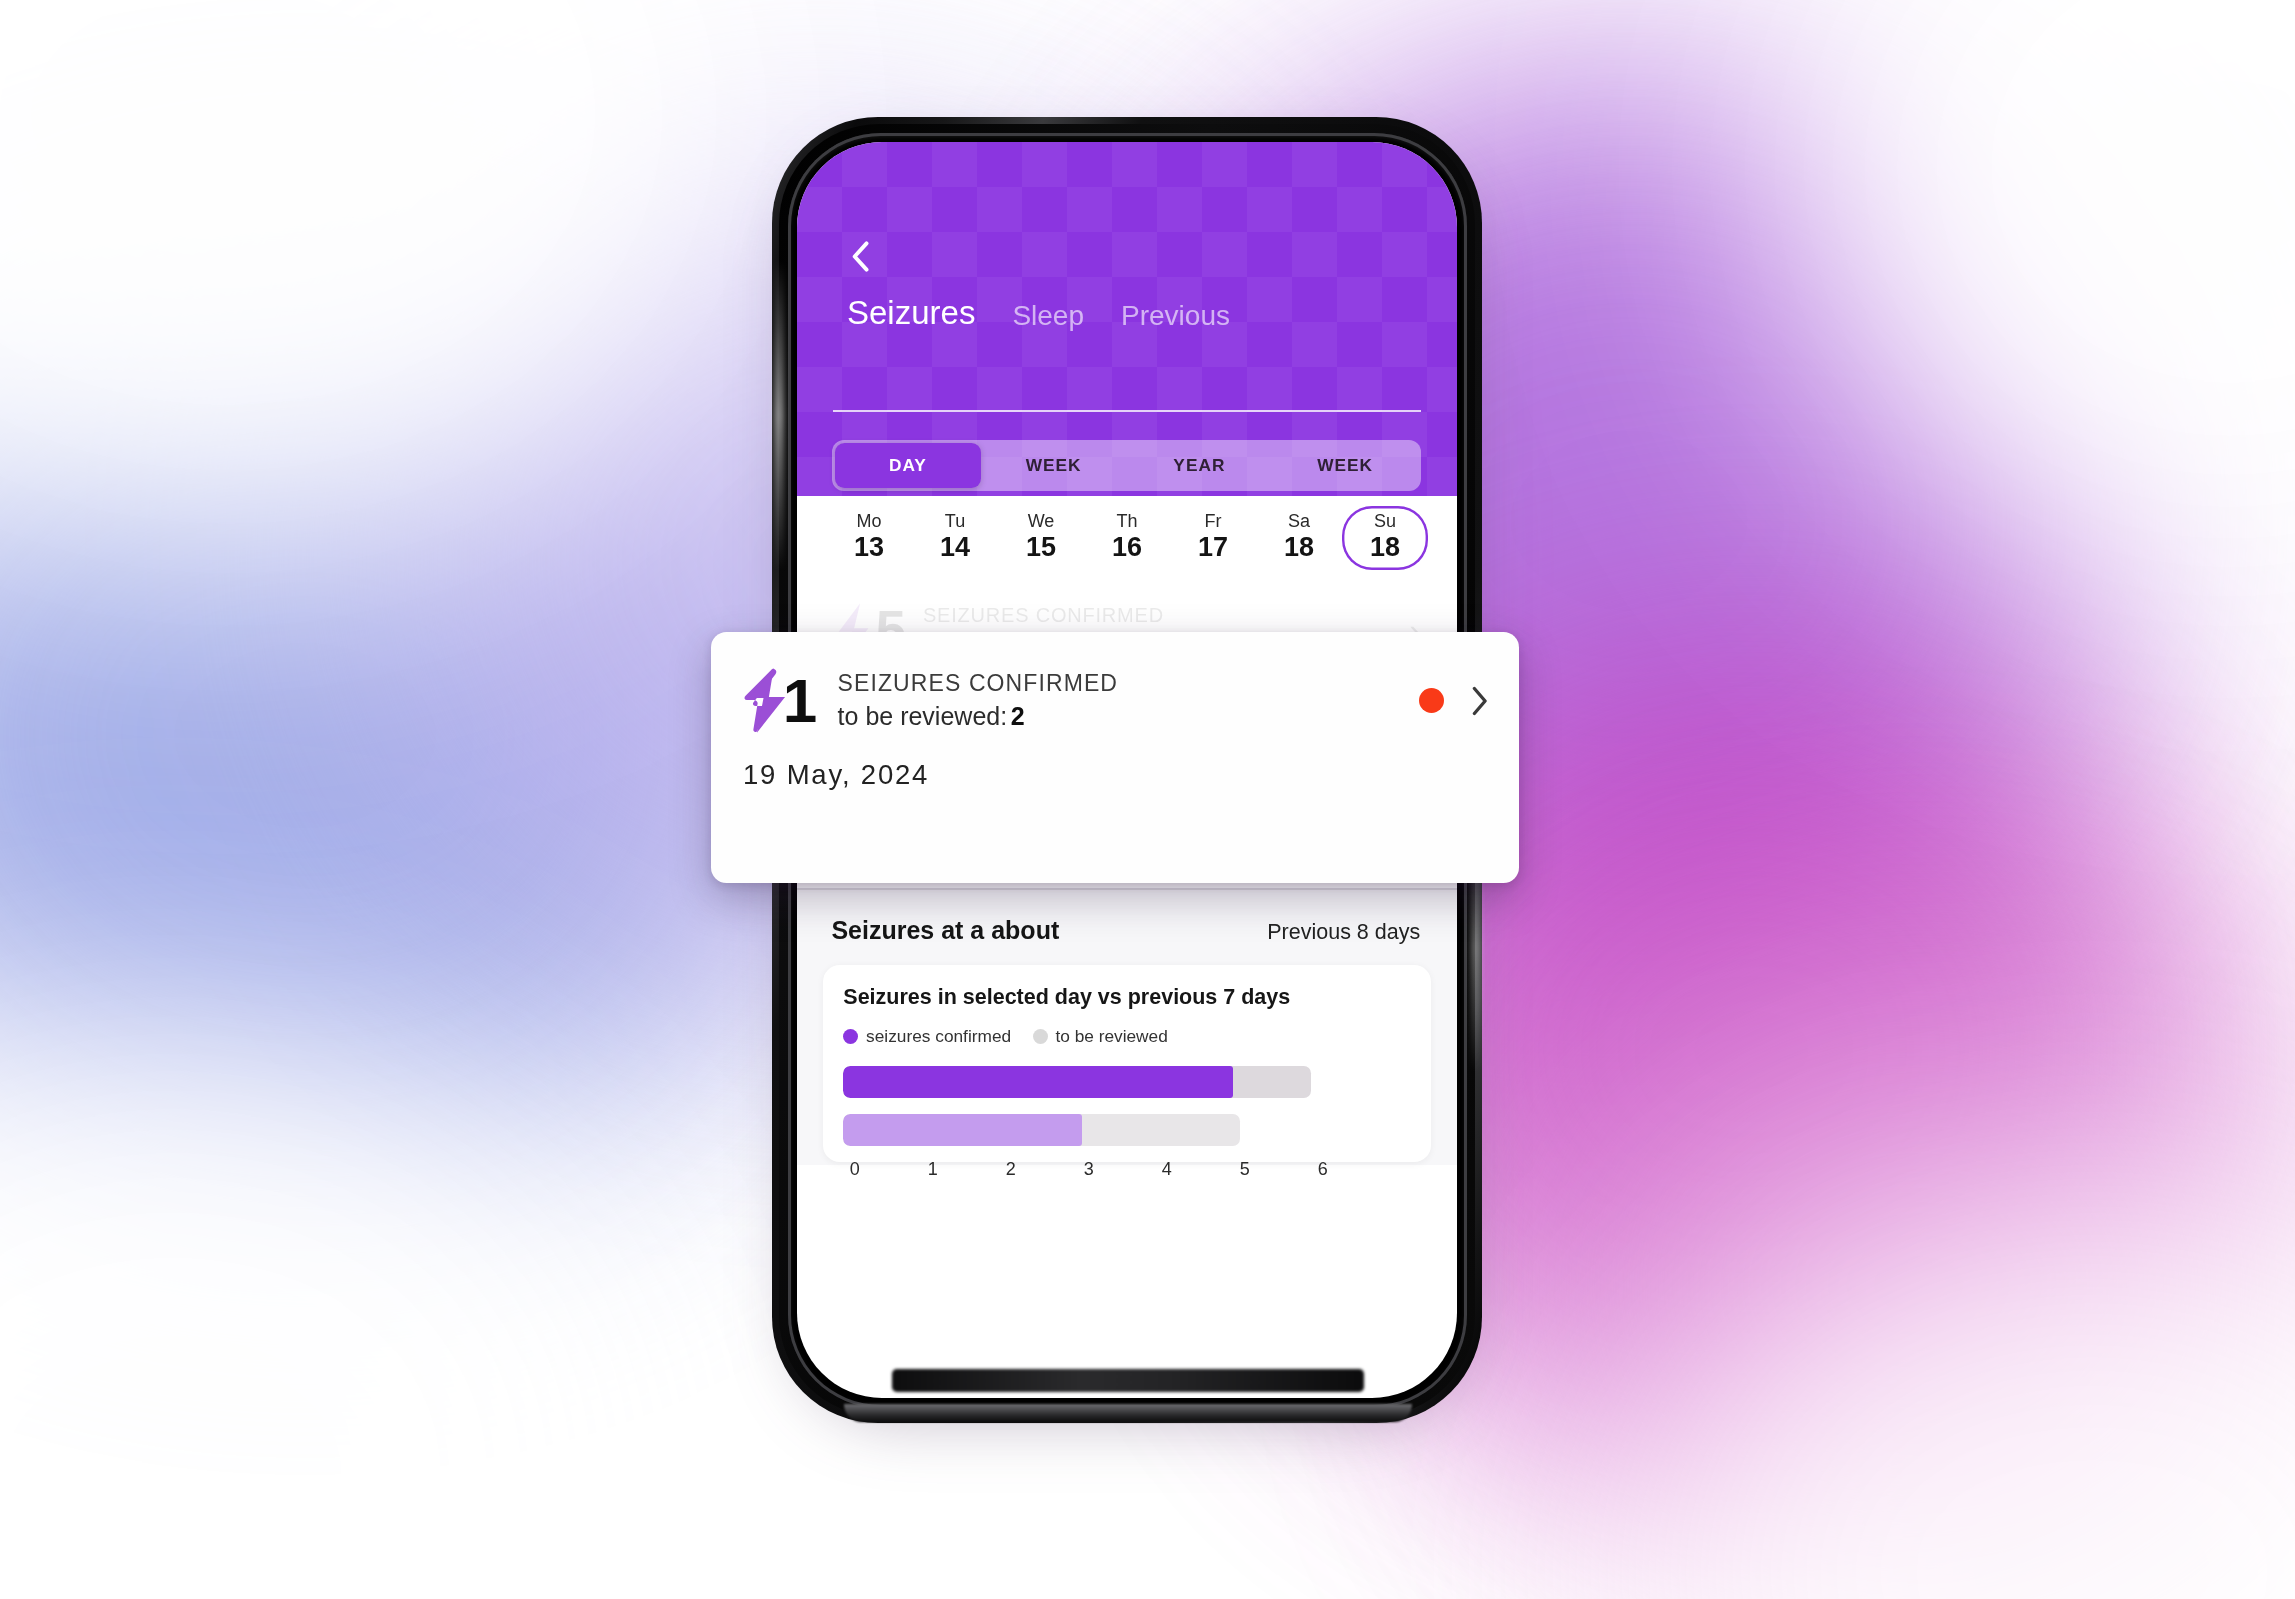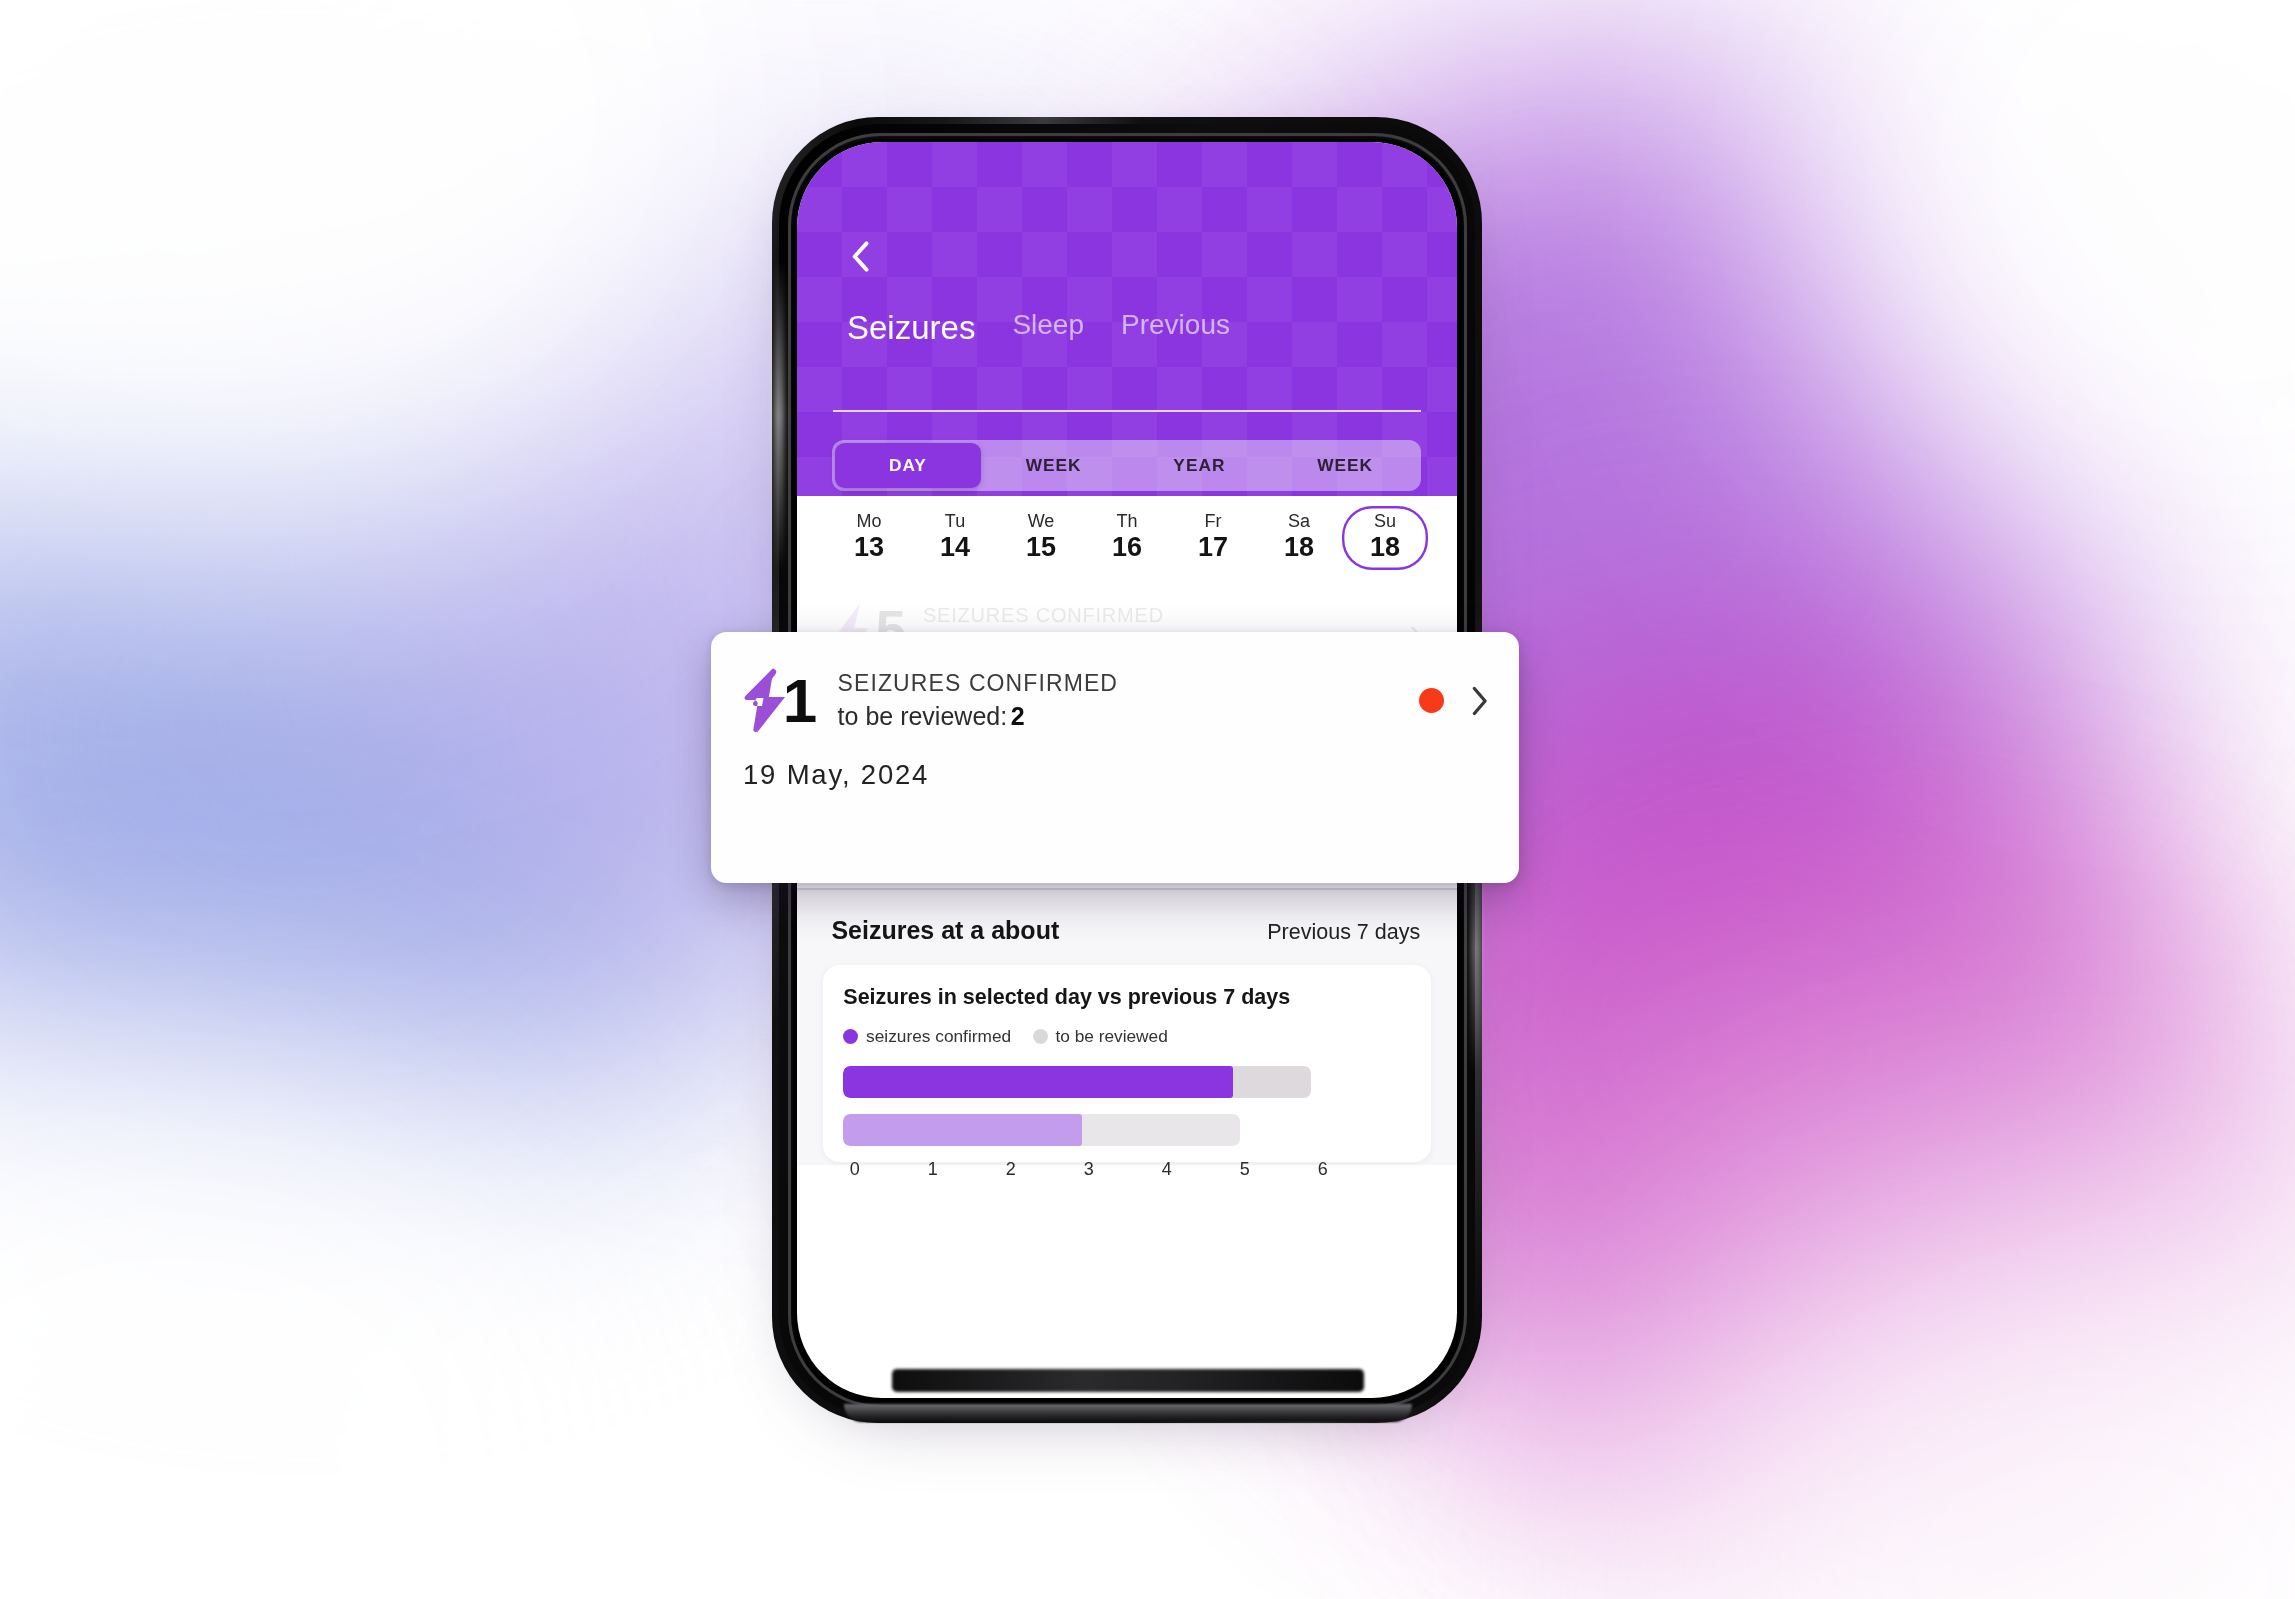--- a/index.html
+++ b/index.html
@@ -238,23 +238,23 @@
     position: absolute;
     left: 39px; top: 91px;
     width: 47px; height: 47px;
     display: flex; align-items: center; justify-content: center;
   }
   .back-btn svg { width: 18px; height: 31px; }
 
   
   .tabs {
     position: absolute;
-    left: 50px; top: 167px;
+    left: 50px; top: 152px;
     display: flex;
-    align-items: flex-start;
+    align-items: flex-end;
     gap: 37px;
   }
   .tab { color: rgba(255,255,255,.62); font-size: 28px; font-weight: 400; }
   .tab.active { color: #fff; font-size: 33px; font-weight: 400; }
 
   .tab-rule {
     position: absolute;
     left: 36px; top: 268px;
     width: 588px; height: 2.4px;
     background: rgba(255,255,255,.78);
@@ -542,21 +542,21 @@
             <polyline points="3,3 19,20 3,37" fill="none" stroke="#1a1a1a" stroke-width="4.5" stroke-linecap="round" stroke-linejoin="round"></polyline>
           </svg>
         </div>
       </div>
 
       <div class="sep-thin"></div>
 
       <div class="glance">
         <div class="glance-head">
           <div class="glance-title">Seizures at a about</div>
-          <div class="glance-sub">Previous 7 days</div>
+          <div class="glance-sub">Previous 8 days</div>
         </div>
 
         <div class="card">
           <div class="card-title">Seizures in selected day vs previous 7 days</div>
 
           <div class="legend">
             <div class="leg">
               <span class="dot" style="background:#8B35E0"></span>
               <span class="leg-lbl">seizures confirmed</span>
             </div>

